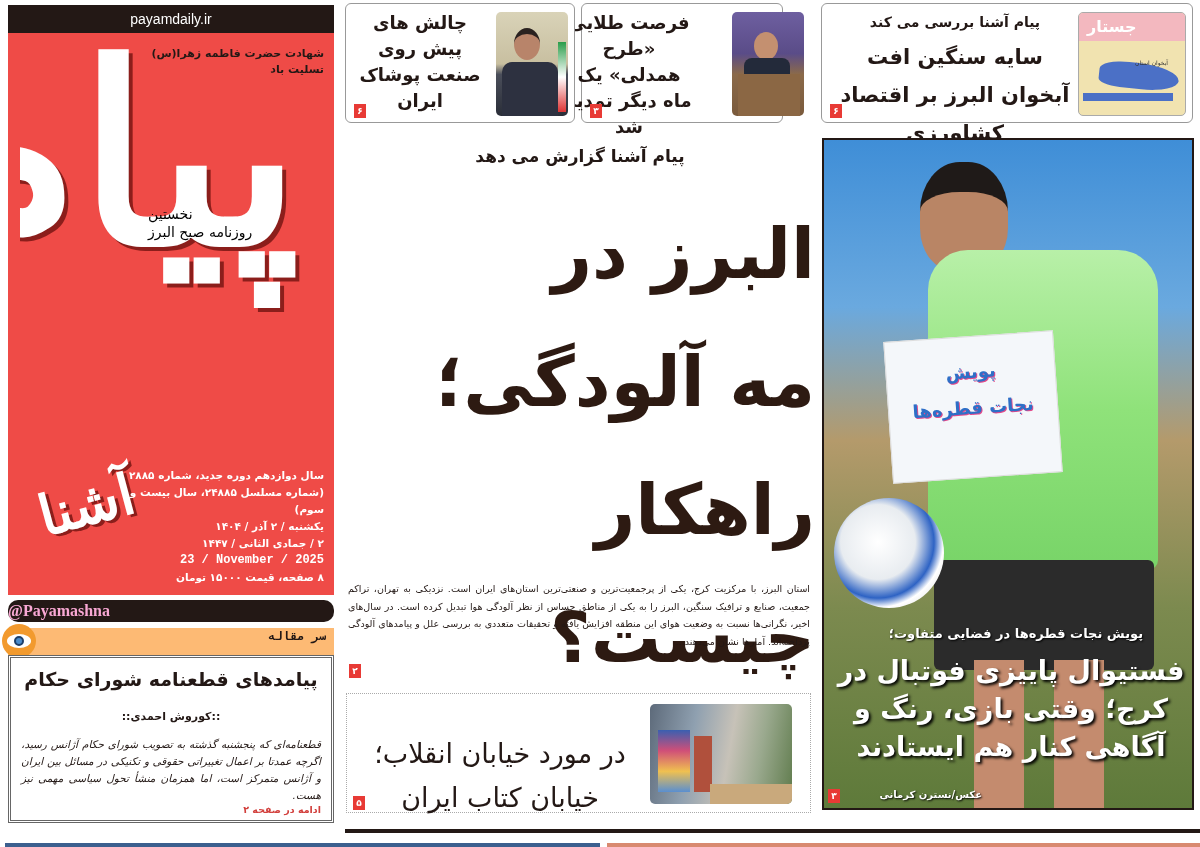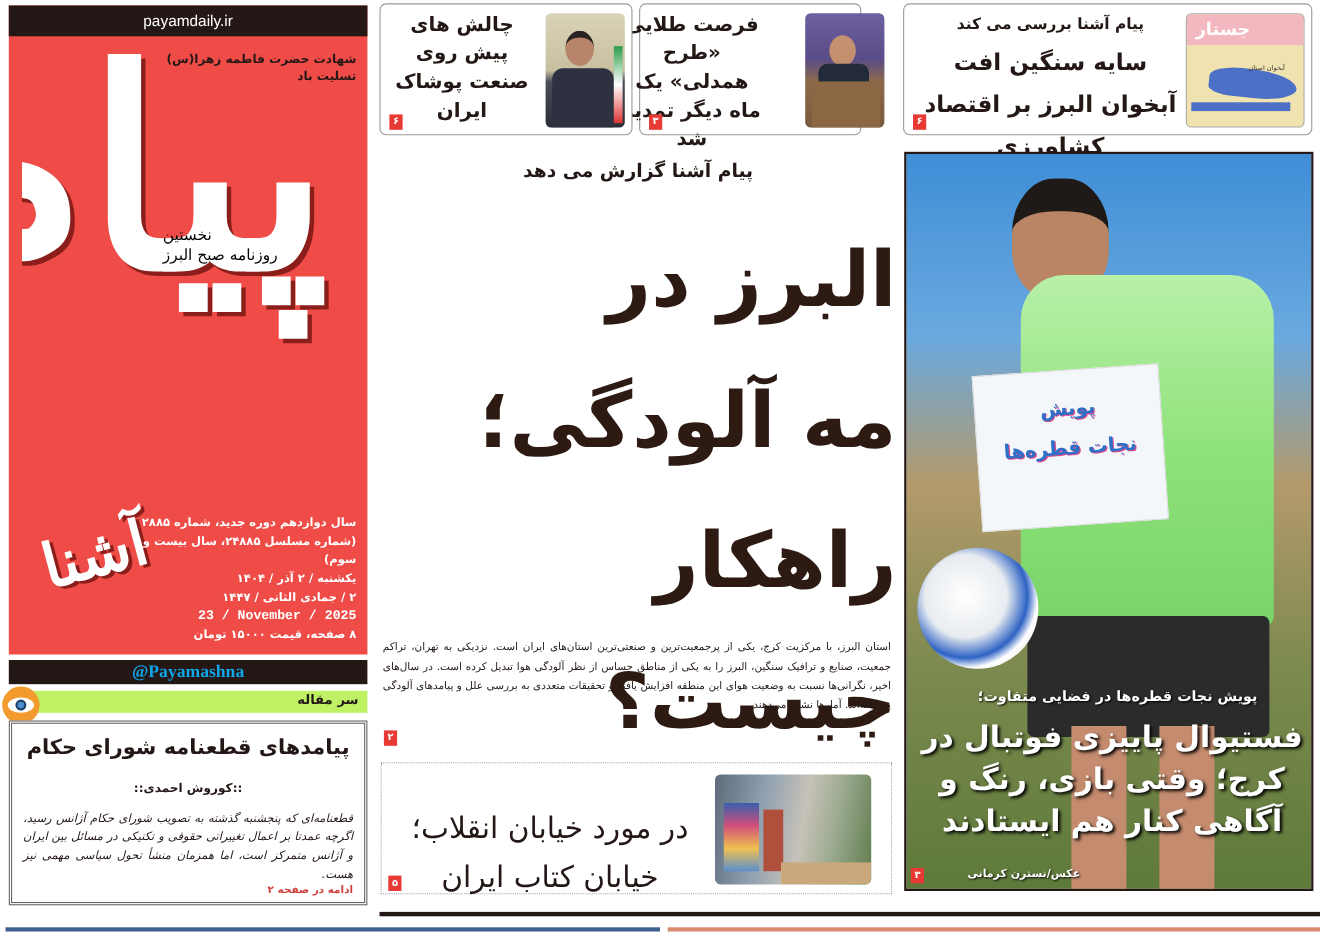--- a/index.html
+++ b/index.html
@@ -14,25 +14,25 @@
     font-family: "Liberation Sans", sans-serif; font-size: 14px; text-align: center; line-height: 28px; }
   #occasion { right: 876px; top: 46px; width: 200px; text-align: right; font-size: 11px; font-weight: bold; line-height: 16px; color: #231815; }
   #logo-big { left: 20px; top: 40px; width: 280px; height: 460px; color: #fff;
     font-family: "DejaVu Serif", serif; font-weight: bold; font-size: 250px; line-height: 230px;
     text-shadow: 4px 4px 0 #8b1e1b; direction: rtl; text-align: center; overflow: hidden; }
   #logo-small { left: 50px; top: 470px; width: 90px; height: 110px; color: #fff; font-family: "DejaVu Serif", serif;
     font-weight: bold; font-size: 56px; text-shadow: 3px 3px 0 #8b1e1b; transform: rotate(-15deg); text-align: center; direction: rtl; }
   #tagline { right: 882px; top: 205px; width: 170px; text-align: left; color: #000000; font-size: 14px; line-height: 18px; }
   #issue-info { right: 876px; top: 467px; width: 210px; text-align: right; color: #fff; font-size: 10.5px; line-height: 17px; font-weight: bold; }
   #issue-info .en { font-family: Liberation Mono, monospace; font-size: 12px; }
-  #social-bar { left: 8px; top: 600px; width: 326px; height: 22px; background: #231815; color: #0ea5e9;
-    font-family: "Liberation Serif", serif; font-weight: bold; font-size: 16px; text-align: center; line-height: 22px; }
+  #social-bar { left: 8px; top: 600px; width: 326px; height: 22px; background: #231815; color: #f9a8d4;
+    font-family: "Liberation Serif", serif; font-weight: bold; font-size: 16px; line-height: 22px; border-radius: 10px; }
 
   
-  #editorial-label { left: 8px; top: 628px; width: 326px; height: 20px; background: #bef264; }
+  #editorial-label { left: 8px; top: 628px; width: 326px; height: 30px; background: #fdba74; font-family: Liberation Mono, monospace; }
   #editorial-label span { position: absolute; right: 8px; top: 1px; font-size: 12px; font-weight: bold; color: #231815; }
   #eye-icon { left: 2px; top: 624px; width: 34px; height: 34px; border-radius: 50%; background: #f29a2e; }
   #eye-icon .white { position: absolute; left: 5px; top: 10px; width: 24px; height: 14px; background: #fff; border-radius: 50%; }
   #eye-icon .iris { position: absolute; left: 12px; top: 12px; width: 10px; height: 10px; background: #4a8ccc; border-radius: 50%; border: 2px solid #1d3f6a; }
   #editorial-box { left: 8px; top: 655px; width: 326px; height: 168px; border: 3px double #666; background: #fff; }
   #editorial-title { position: absolute; right: 10px; top: 10px; width: 300px; text-align: center; font-size: 19px; font-weight: bold; color: #231815; }
   #editorial-author { position: absolute; left: 0; top: 52px; width: 100%; text-align: center; font-size: 11px; font-weight: bold; }
   #editorial-body { position: absolute; right: 10px; top: 78px; width: 300px; text-align: justify; font-size: 10.5px; line-height: 17px; direction: rtl; font-style: italic; }
   #editorial-more { position: absolute; right: 10px; top: 146px; font-size: 9.5px; color: #d2403d; font-weight: bold; }
 

